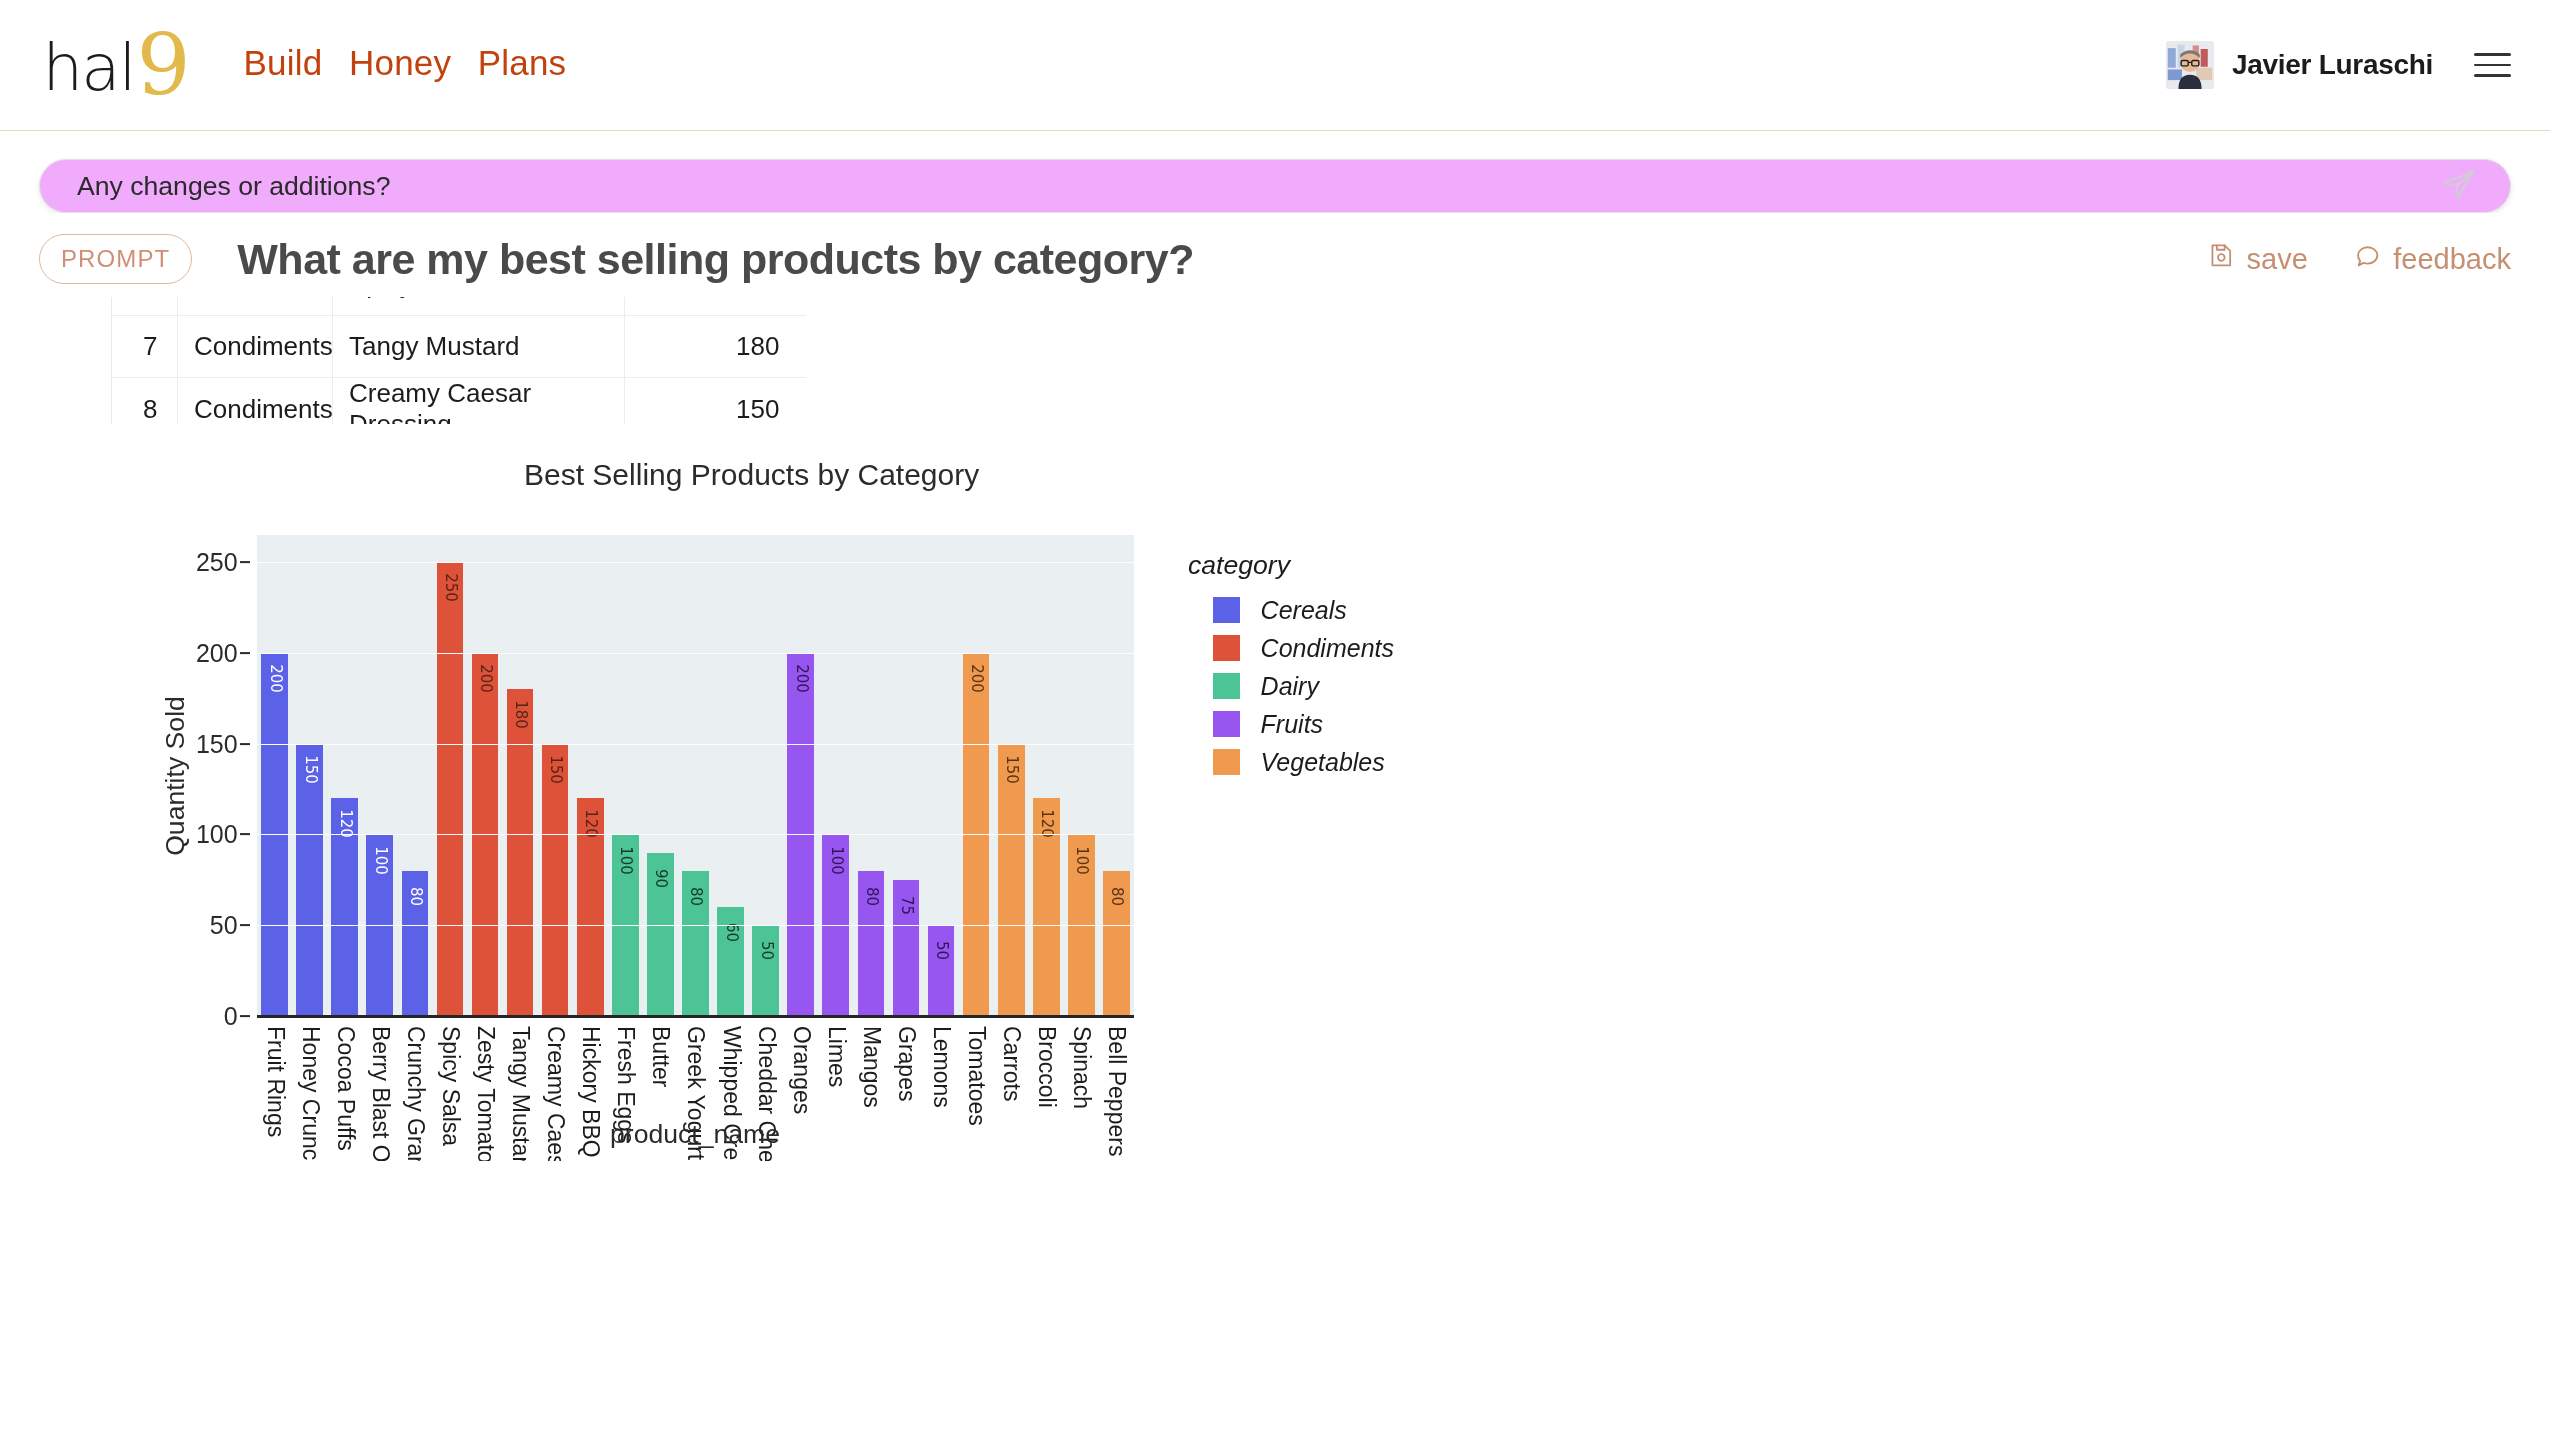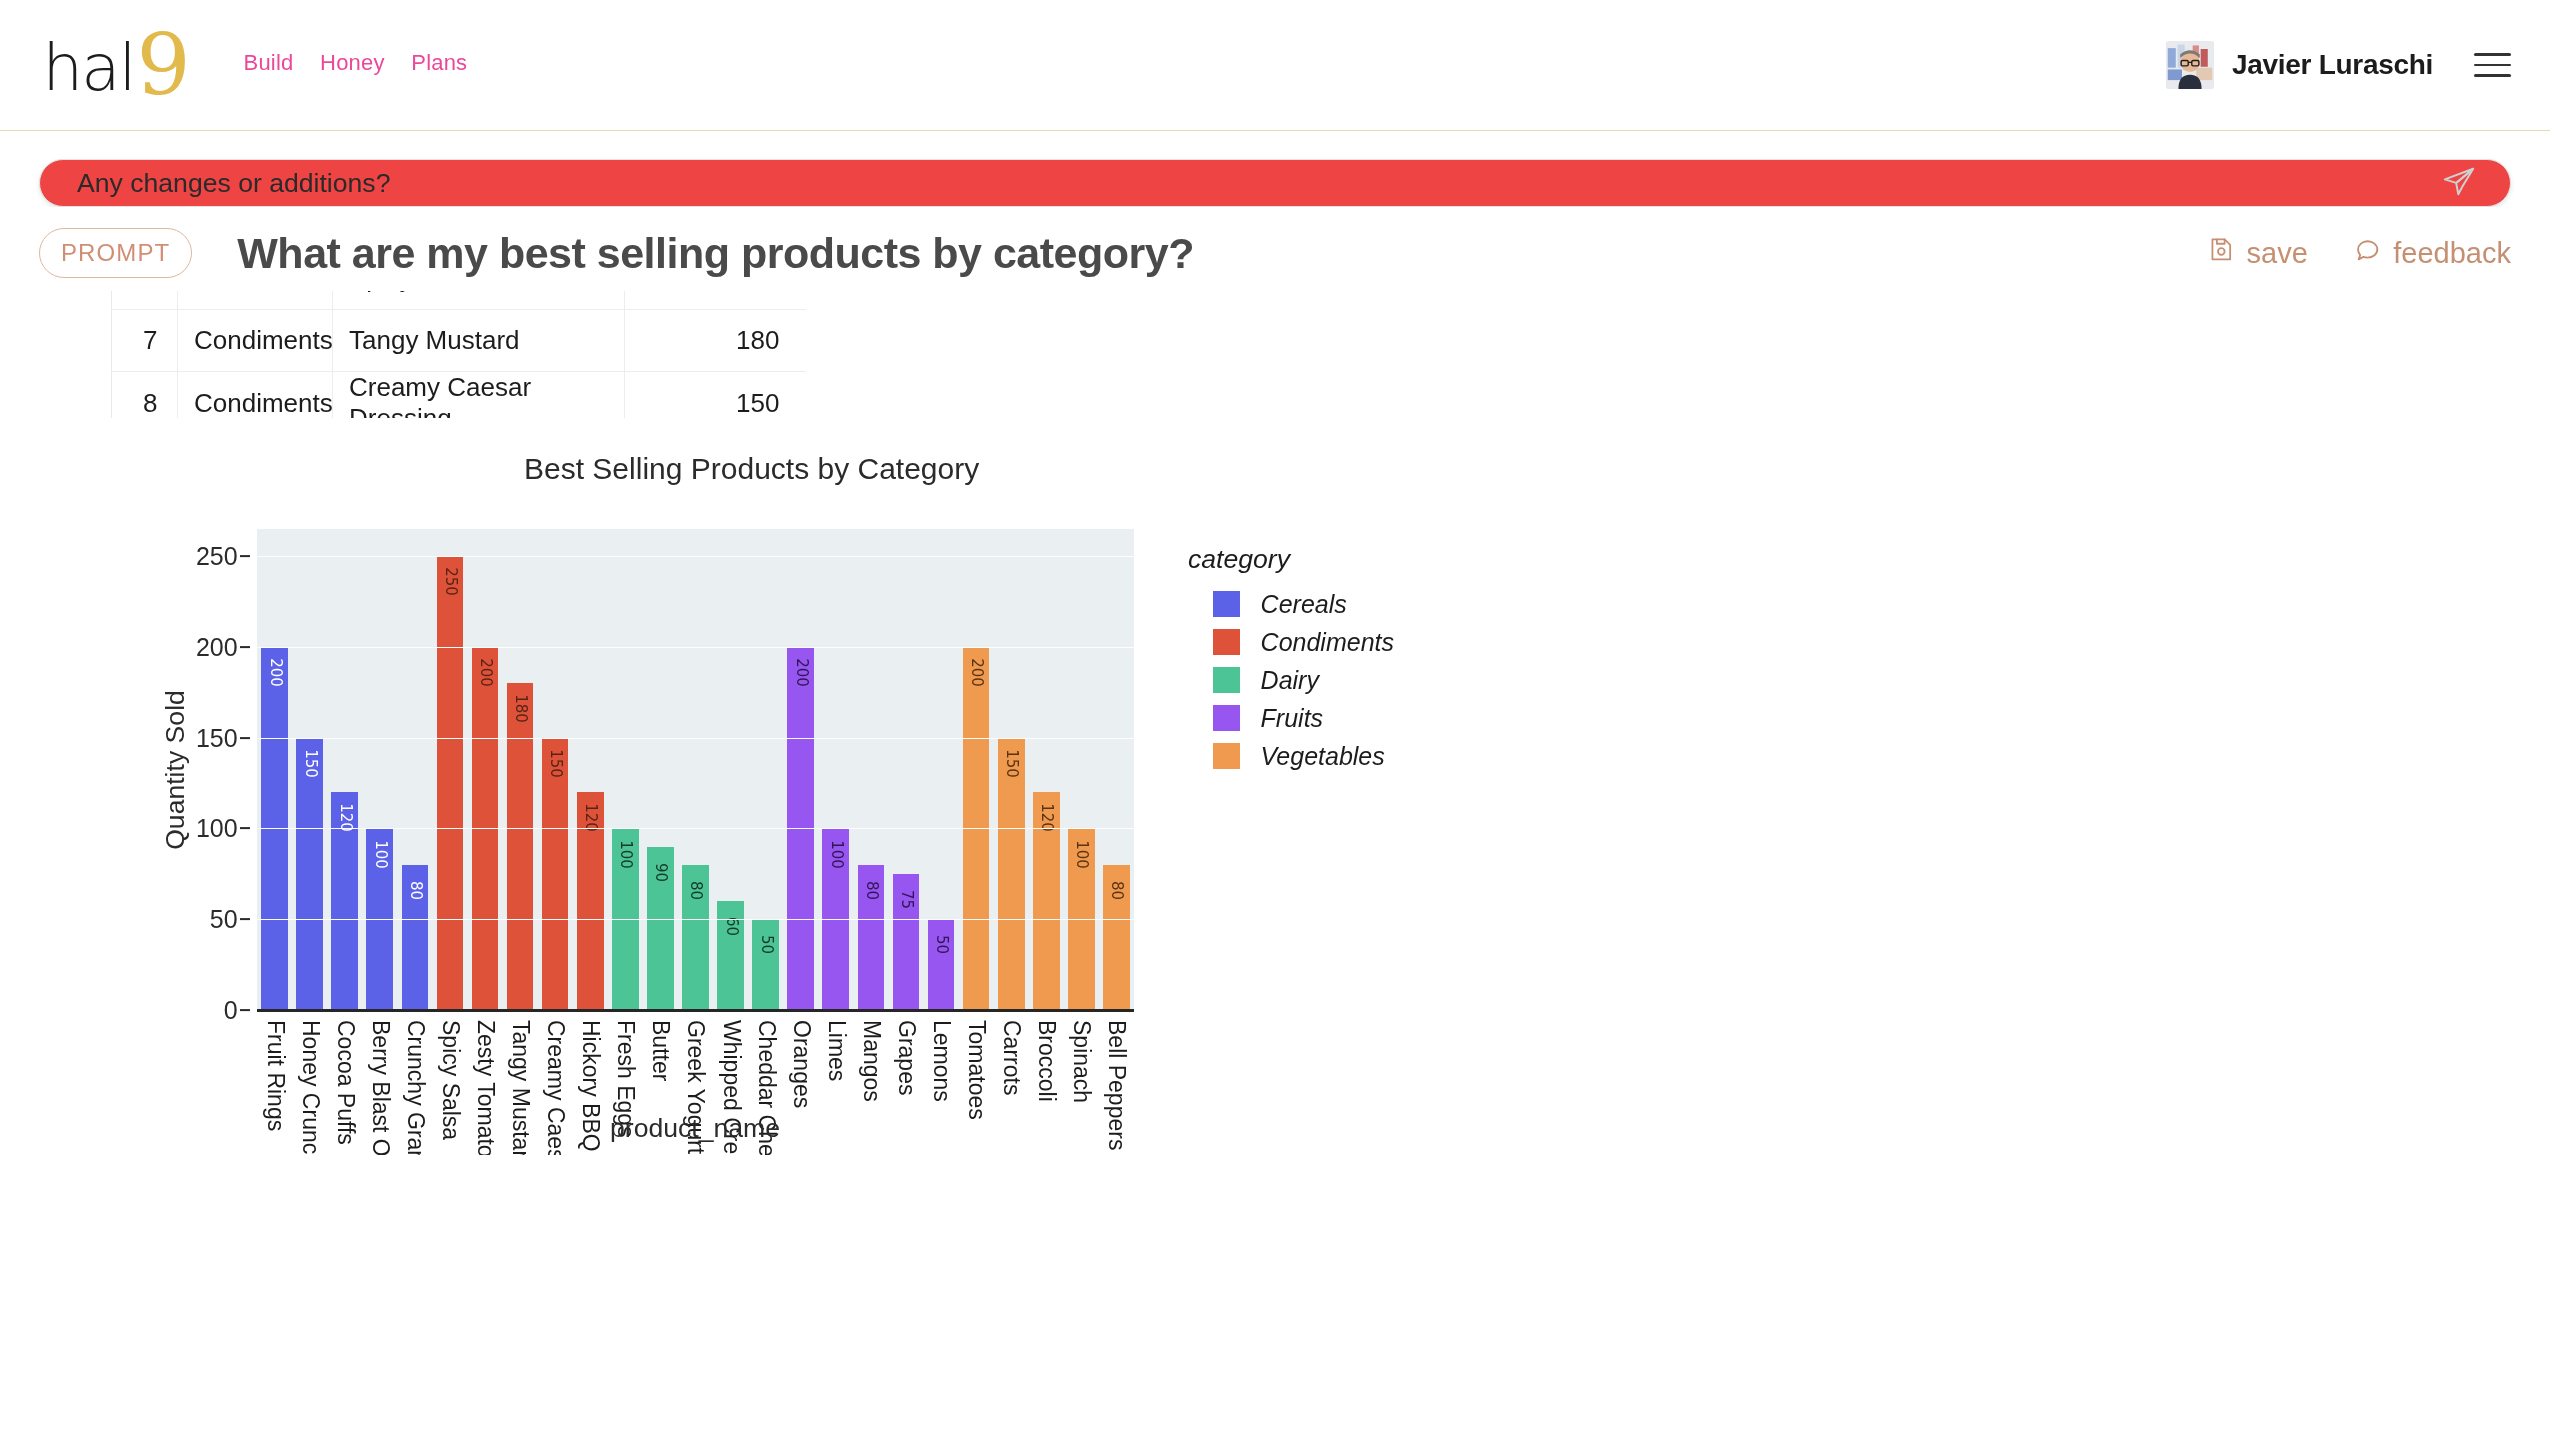--- a/index.html
+++ b/index.html
@@ -24,42 +24,42 @@
     font-size: 64px; font-weight: 300; color: #1c1c1c;
     letter-spacing: -1.8px; line-height: 1;
   }
   #logo-nine {
     font-family: "DejaVu Serif", serif;
     font-size: 85px; font-weight: 300; color: #e2b94b;
     line-height: 0.82; margin-left: 1.8px;
   }
   #nav-links { display: flex; gap: 26.6px; margin-left: 53px; padding-bottom: 3.5px; }
   #nav-links a {
-    font-size: 22px; color: #ec4899; text-decoration: none;
+    font-size: 35px; color: #c2410c; text-decoration: none;
     font-weight: 400; letter-spacing: 0.2px;
   }
   #nav-right { margin-left: auto; display: flex; align-items: center; gap: 41px; }
   #user-block { display: flex; align-items: center; gap: 17.7px; }
   #avatar {
     width: 48px; height: 48px; border-radius: 3.5px;
     overflow: hidden; flex: 0 0 auto; position: relative;
     background: #d8dde6;
   }
   #user-name { font-size: 28px; font-weight: bold; color: #1c1c1c; letter-spacing: -0.3px; }
   #hamburger { width: 37px; display: flex; flex-direction: column; gap: 8px; cursor: pointer; }
   #hamburger span { display: block; height: 2.7px; background: #333; border-radius: 1.8px; }
 
   
   #input-row { padding: 28px 39px 0 39px; }
   #input-box {
     position: relative;
-    height: 48px; border-radius: 34px;
+    height: 54px; border-radius: 34px;
     border: 0.9px solid #e3e3e3;
     box-shadow: 0 1.8px 5.3px rgba(0,0,0,0.10);
-    background: #ef4444;
+    background: #f0abfc;
     display: flex; align-items: center;
   }
   #input-field {
     border: 0; outline: 0; background: transparent;
     font-family: "Liberation Sans", sans-serif;
     font-size: 26.6px; color: #1f1f1f;
     padding-left: 37px; width: calc(100% - 124px); height: 100%;
   }
   #input-field::placeholder { color: #2a2a2a; opacity: 1; }
   #send-icon { position: absolute; right: 34px; top: 50%; transform: translateY(-50%); cursor: pointer; }

